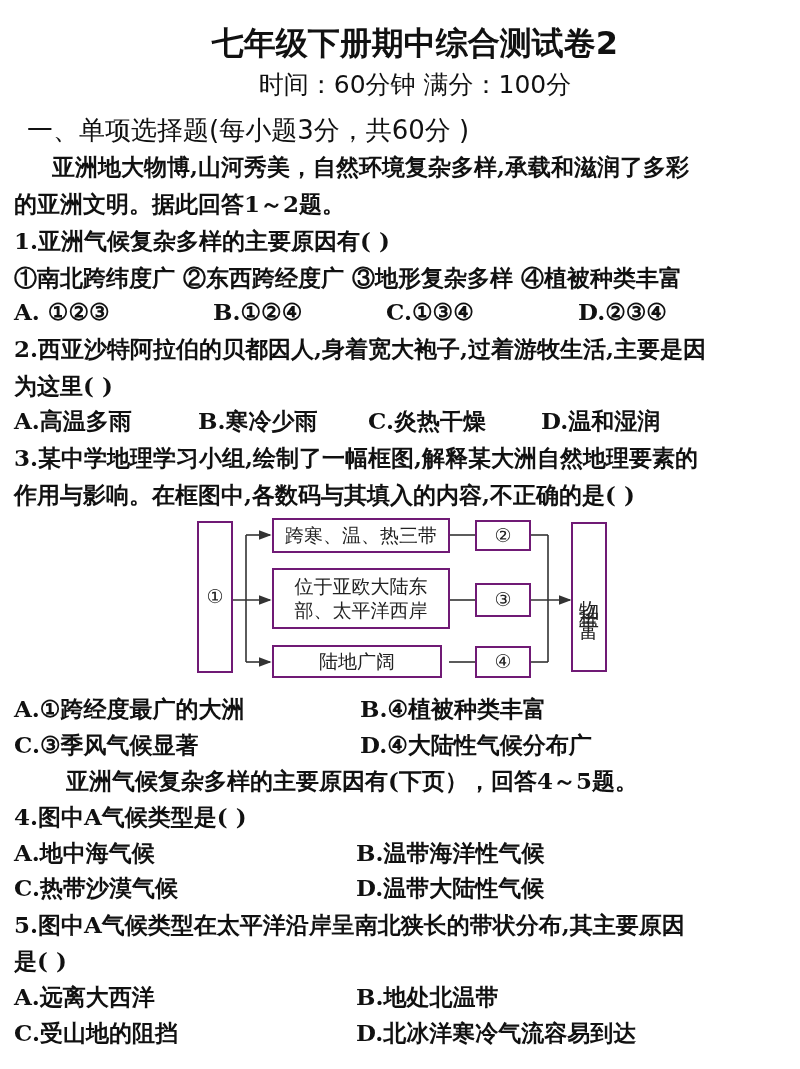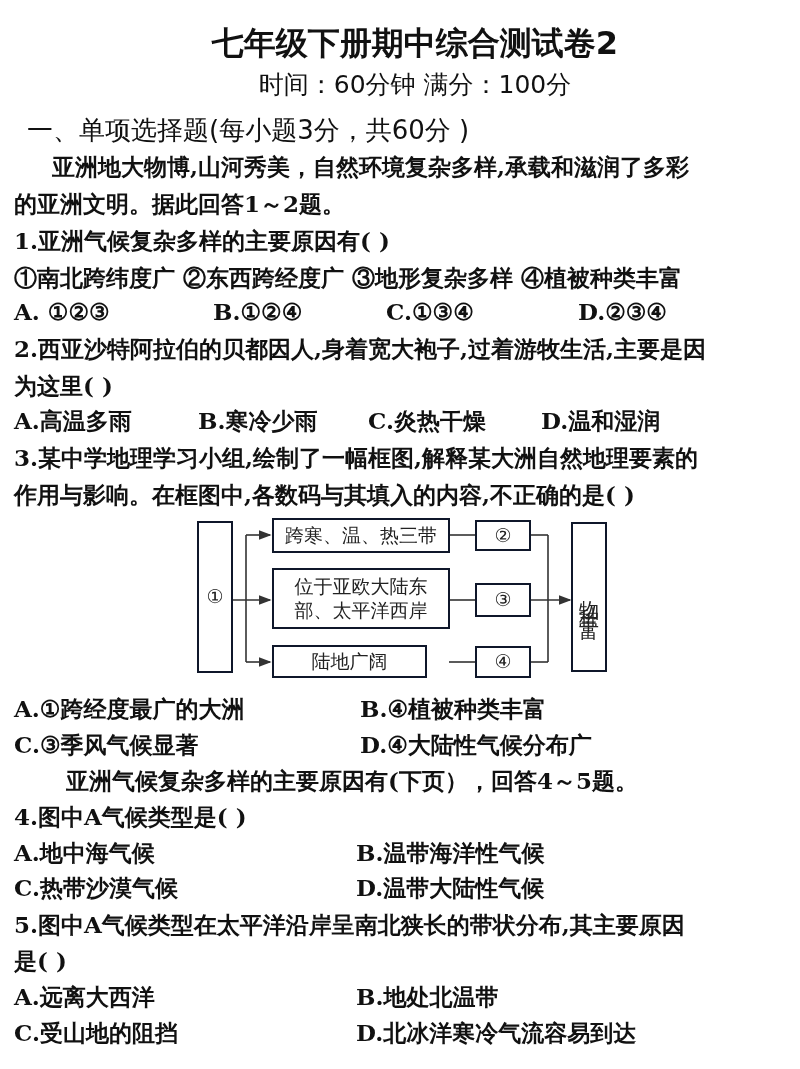--- a/index.html
+++ b/index.html
@@ -5,21 +5,21 @@
   html, body { margin:0; padding:0; background:#ffffff; }
   body { width:800px; height:1069px; position:relative; overflow:hidden; color:#111; }
   .sans { font-family: "DejaVu Sans", "Liberation Sans", sans-serif; padding-left: 15px; }
   .serif { font-family: "DejaVu Serif", "Liberation Serif", serif; }
   .abs { position:absolute; white-space:nowrap; }
   .title { left:0; width:800px; text-align:center; top:22px; font-size:32px; font-weight:bold; }
   .subtitle { left:0; width:800px; text-align:center; top:68px; font-size:25px; }
   .section { left:12px; top:113px; font-size:26px; }
   .line { font-size:23px; left:14px;font-weight:bold; }
   .diagram { position:absolute; left:190px; top:510px; width:430px; height:175px; }
-  .box { position:absolute; border:2px solid #0f172a; box-sizing:border-box; display:flex; align-items:center; justify-content:center; font-family:Liberation Sans, sans-serif; font-size:19px; color:#222; background:#fff; text-align:center; line-height:1.25; }
+  .box { position:absolute; border:2px solid #701a75; box-sizing:border-box; display:flex; align-items:center; justify-content:center; font-family:Liberation Sans, sans-serif; font-size:19px; color:#222; background:#fff; text-align:center; line-height:1.25; }
   .vtext { writing-mode: vertical-rl; letter-spacing:6px; font-size:20px; }
   svg.lines { position:absolute; left:0; top:0; }
 </style>
 </head>
 <body>
 
 <div class="abs title sans">七年级下册期中综合测试卷2</div>
 <div class="abs subtitle sans">时间：60分钟   满分：100分</div>
 <div class="abs section sans">一、单项选择题(每小题3分，共60分 )</div>
 
@@ -61,21 +61,21 @@
       <line x1="341" y1="25" x2="358" y2="25"></line>
       <line x1="341" y1="152" x2="358" y2="152"></line>
       <line x1="358" y1="25" x2="358" y2="152"></line>
       <line x1="341" y1="90" x2="380" y2="90" marker-end="url(#ah)"></line>
     </g>
   </svg>
   <div class="box" style="left:7px;top:11px;width:36px;height:152px;">①</div>
   <div class="box" style="left:82px;top:8px;width:178px;height:35px;">跨寒、温、热三带</div>
   <div class="box" style="left:82px;top:58px;width:178px;height:61px;white-space:pre;">位于亚欧大陆东
 部、太平洋西岸</div>
-  <div class="box" style="left:82px;top:135px;width:155px;height:33px;">陆地广阔</div>
+  <div class="box" style="left:82px;top:135px;width:170px;height:33px;">陆地广阔</div>
   <div class="box" style="left:285px;top:10px;width:56px;height:31px;">②</div>
   <div class="box" style="left:285px;top:73px;width:56px;height:34px;">③</div>
   <div class="box" style="left:285px;top:136px;width:56px;height:32px;">④</div>
   <div class="box vtext" style="left:381px;top:12px;width:36px;height:150px;">物种丰富</div>
 </div>
 
 <div class="abs line serif" style="top:694px;left:14px;">A.①跨经度最广的大洲</div>
 <div class="abs line serif" style="top:694px;left:360px;">B.④植被种类丰富</div>
 <div class="abs line serif" style="top:730px;left:14px;">C.③季风气候显著</div>
 <div class="abs line serif" style="top:730px;left:360px;">D.④大陆性气候分布广</div>

